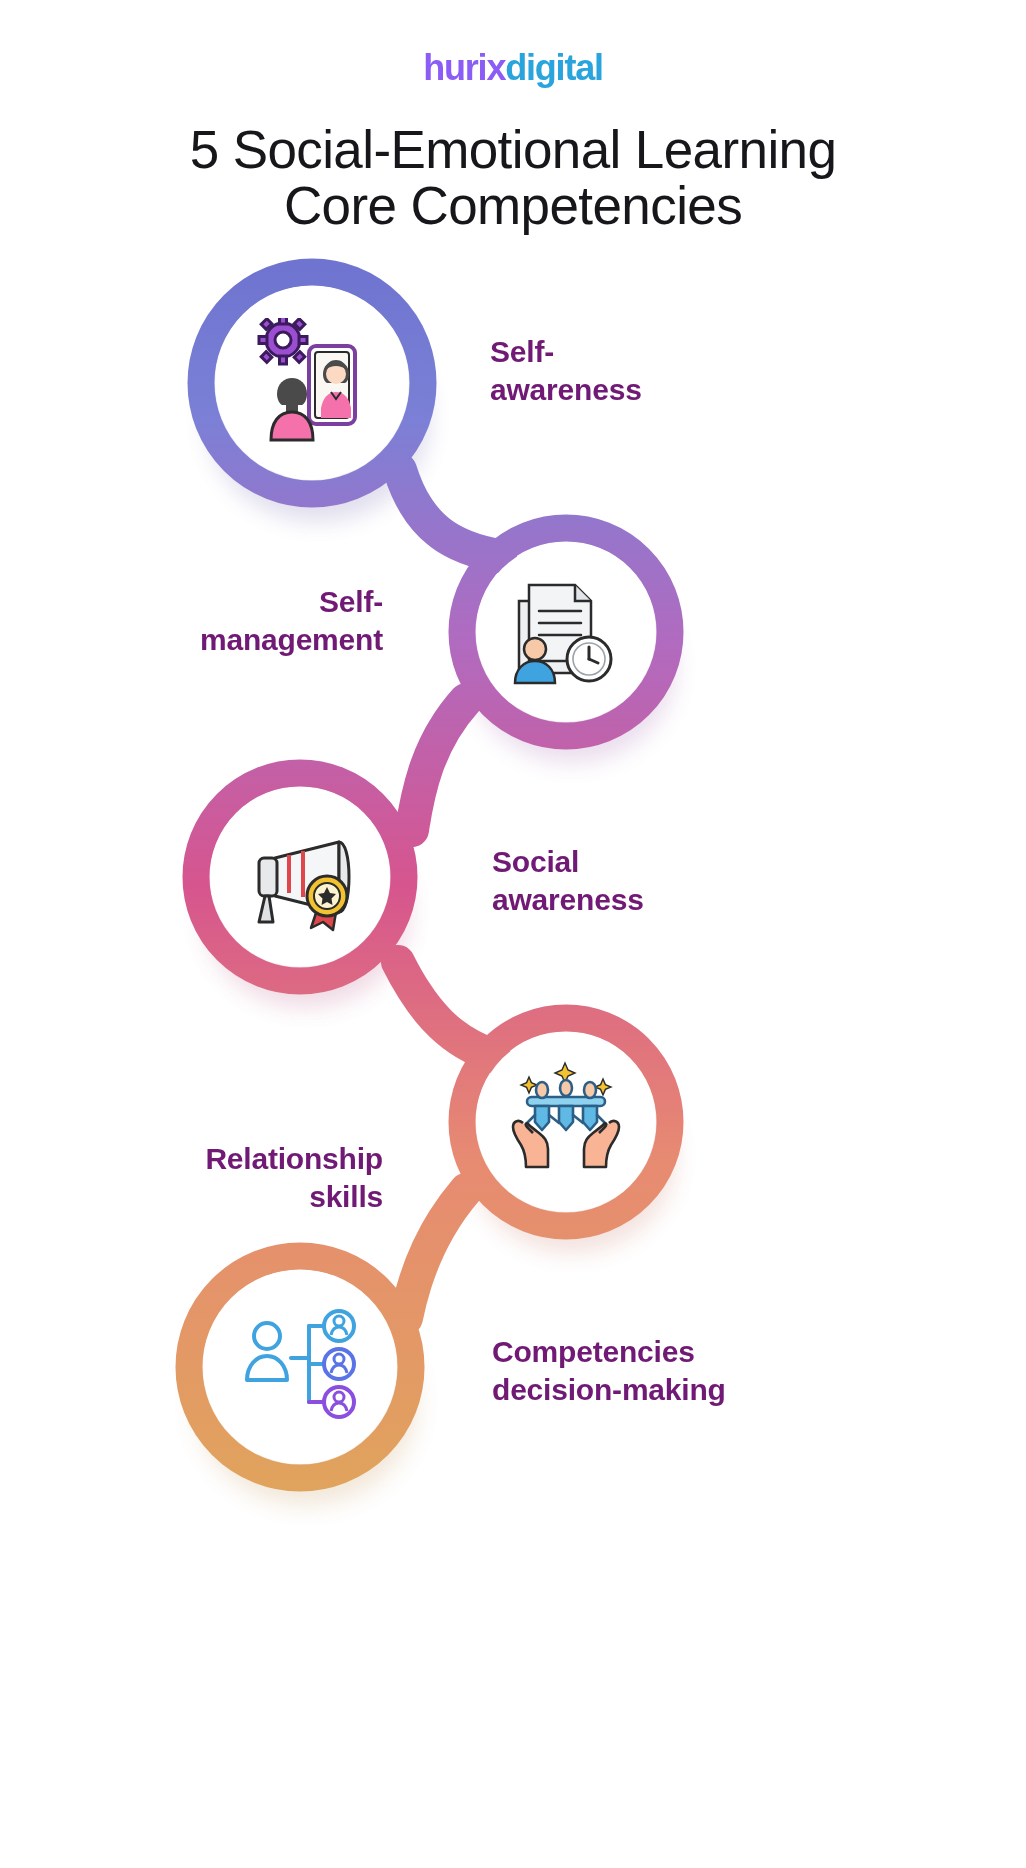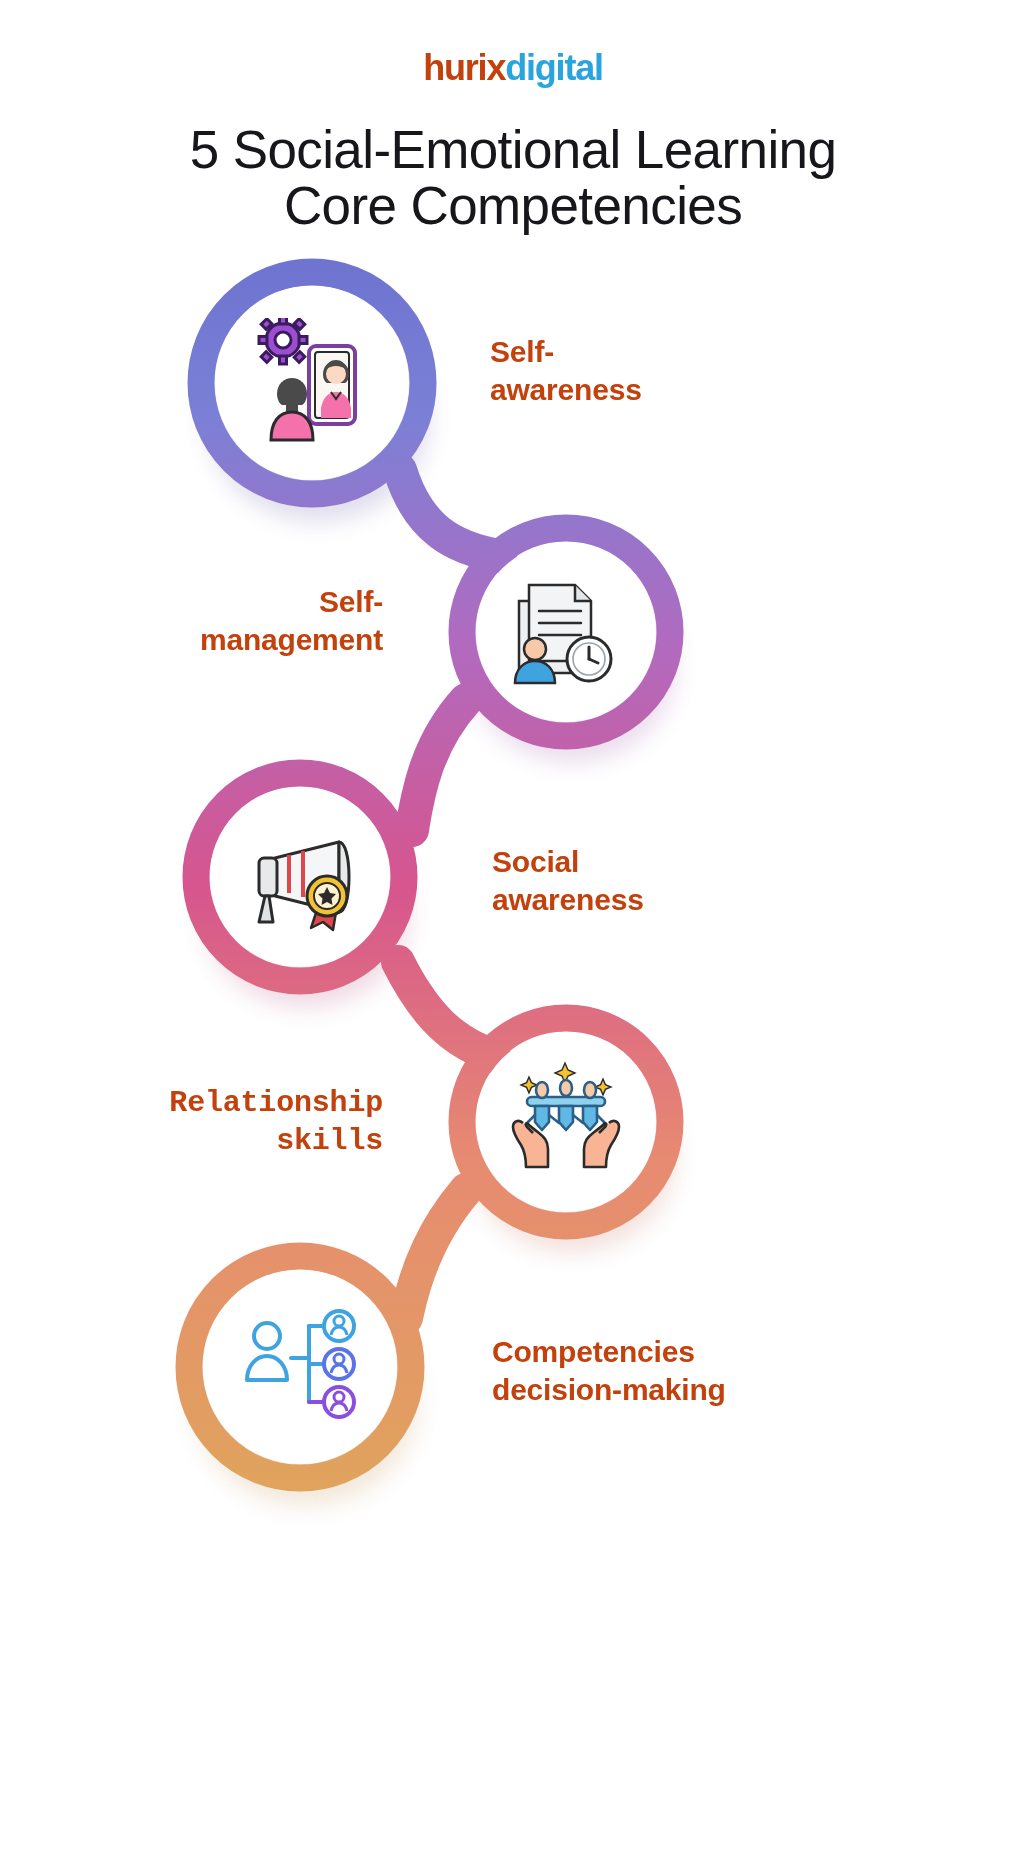--- a/index.html
+++ b/index.html
@@ -13,21 +13,21 @@
   .page{position:relative;width:1026px;height:1868px;}
 
   
   .logo{
     position:absolute;left:0;top:47px;width:1026px;
     text-align:center;
     font-size:36px;
     font-weight:bold;
     letter-spacing:-1.2px;
   }
-  .logo .hurix{color:#c2410c;}
+  .logo .hurix{color:#8b5cf6;}
   .logo .digital{color:#29a4dd;margin-top:19px;}
 
   
   .title{
     position:absolute;left:0;top:122px;width:1026px;
     text-align:center;
     font-size:53px;
     line-height:56px;
     font-weight:400;
     color:#17161a;
@@ -41,21 +41,21 @@
   
   .node{position:absolute;}
   .icon-wrap{width:130px;height:130px;display:block;}
 
   
   .label{
     position:absolute;
     font-size:30px;
     line-height:38px;
     font-weight:bold;
-    color:#c2410c;
+    color:#701a75;
     letter-spacing:-0.2px;
     white-space:pre-line;
   }
   .label.right{text-align:left;}
   .label.left{text-align:right;}
 </style>
 </head>
 <body>
 
 <div class="page">
@@ -298,19 +298,19 @@
 
   <div class="label right" style="left:490px;top:333px;width:300px;">Self-
 awareness</div>
 
   <div class="label left" style="left:83px;top:583px;width:300px;">Self-
 management</div>
 
   <div class="label right" style="left:492px;top:843px;width:310px;">Social
 awareness</div>
 
-  <div class="label left" style="left:83px;top:1084px;width:300px;font-family:Liberation Mono, monospace;">Relationship
+  <div class="label left" style="left:83px;top:1140px;width:300px;">Relationship
 skills</div>
 
   <div class="label right" style="left:492px;top:1333px;width:330px;">Competencies
 decision-making</div>
 
 </div>
 
 </body></html>

